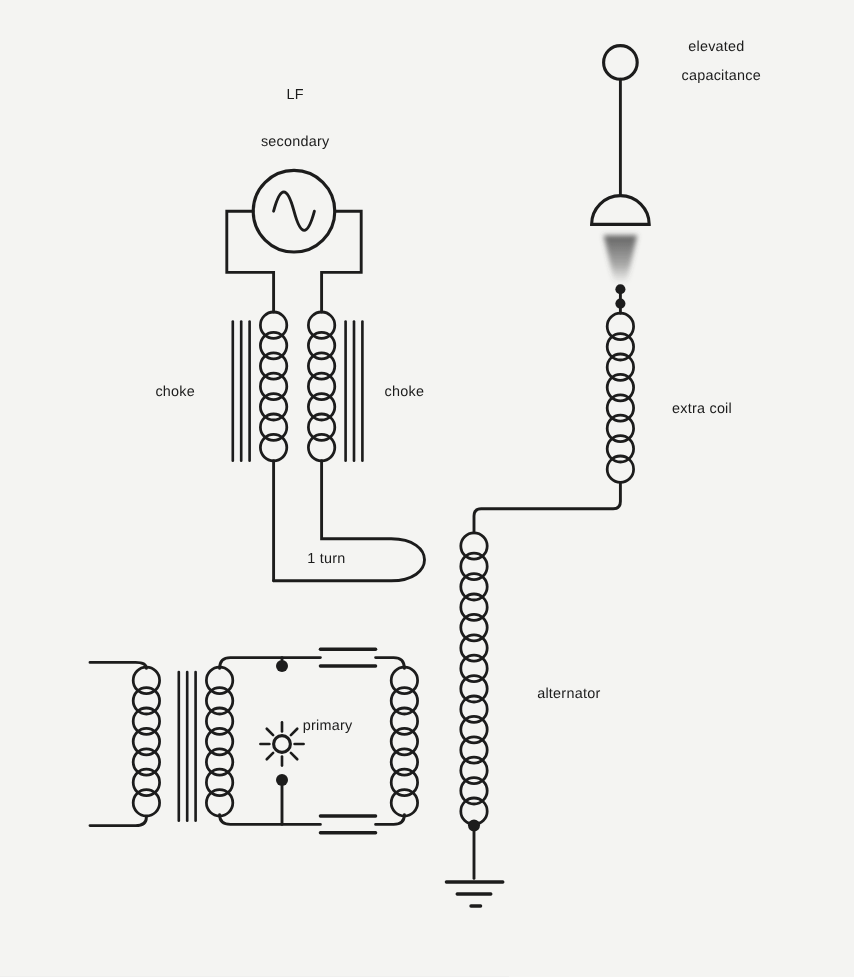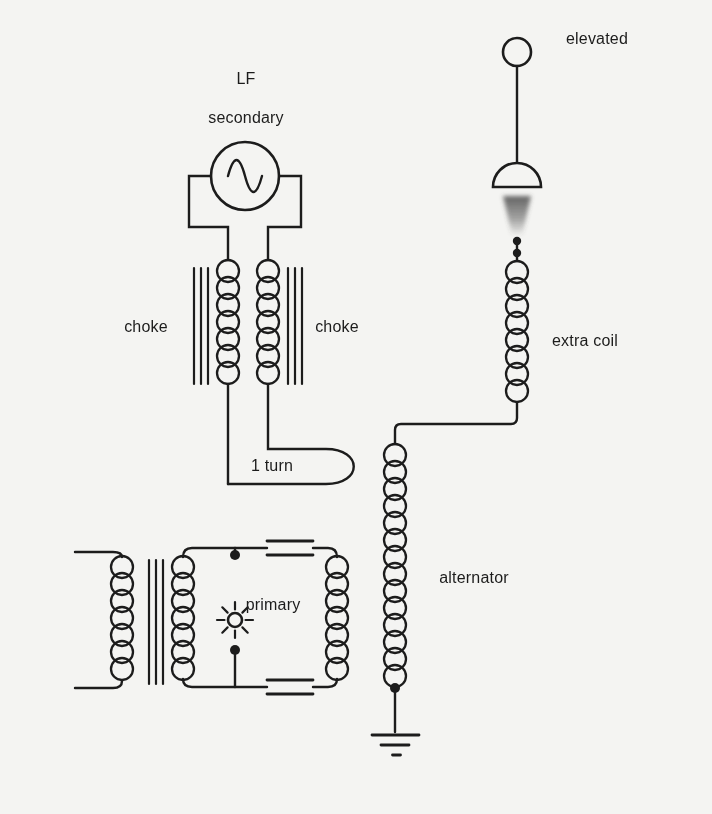--- a/index.html
+++ b/index.html
@@ -7,21 +7,21 @@
     position:relative;
     width:712px;height:814px;
     background:var(--color-background,#f4f4f2);
     overflow:hidden;
     font-family:"Liberation Sans",sans-serif;
   }
   .page svg{position:absolute;left:0;top:0;}
   .label{
     position:absolute;
     transform:translate(-50%,-50%);
-    font-size:16px;
+    font-size:12px;
     line-height:1.1;
     color:var(--color-ink,#1c1c1c);
     letter-spacing:.2px;
     white-space:nowrap;
   }
   .wire{fill:none;stroke:var(--color-ink,#1c1c1c);stroke-width:2.4;stroke-linecap:round;}
   .coil{fill:none;stroke:var(--color-ink,#1c1c1c);stroke-width:2.3;}
   .core{stroke:var(--color-ink,#1c1c1c);stroke-width:2.2;stroke-linecap:round;}
   .sym{fill:var(--color-background,#f4f4f2);stroke:var(--color-ink,#1c1c1c);stroke-width:2.6;}
   .plate{stroke:var(--color-ink,#1c1c1c);stroke-width:2.8;stroke-linecap:round;}
@@ -212,17 +212,18 @@
     </g>
 
   </svg>
 
   <div class="label" style="left:246px;top:79px">LF</div>
   <div class="label" style="left:246px;top:118px">secondary</div>
   <div class="label" style="left:146px;top:327px">choke</div>
   <div class="label" style="left:337px;top:327px">choke</div>
   <div class="label" style="left:272px;top:466px">1 turn</div>
   <div class="label" style="left:597px;top:39px">elevated</div>
+  <div class="label" style="left:601px;top:63px">capacitance</div>
   <div class="label" style="left:585px;top:341px">extra coil</div>
   <div class="label" style="left:474px;top:578px">alternator</div>
   <div class="label" style="left:273px;top:605px">primary</div>
 
 </div>
 
 </body></html>

